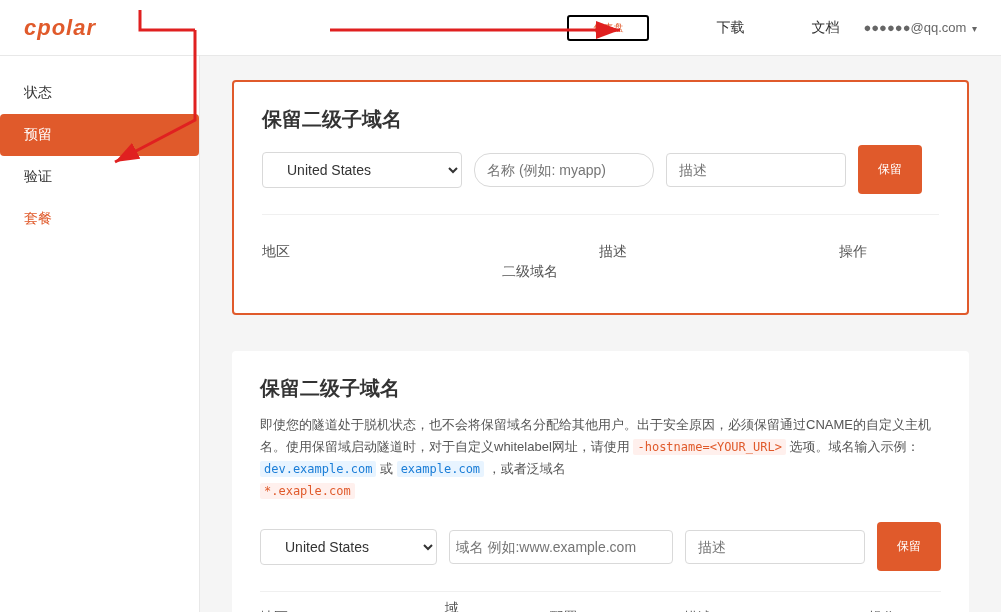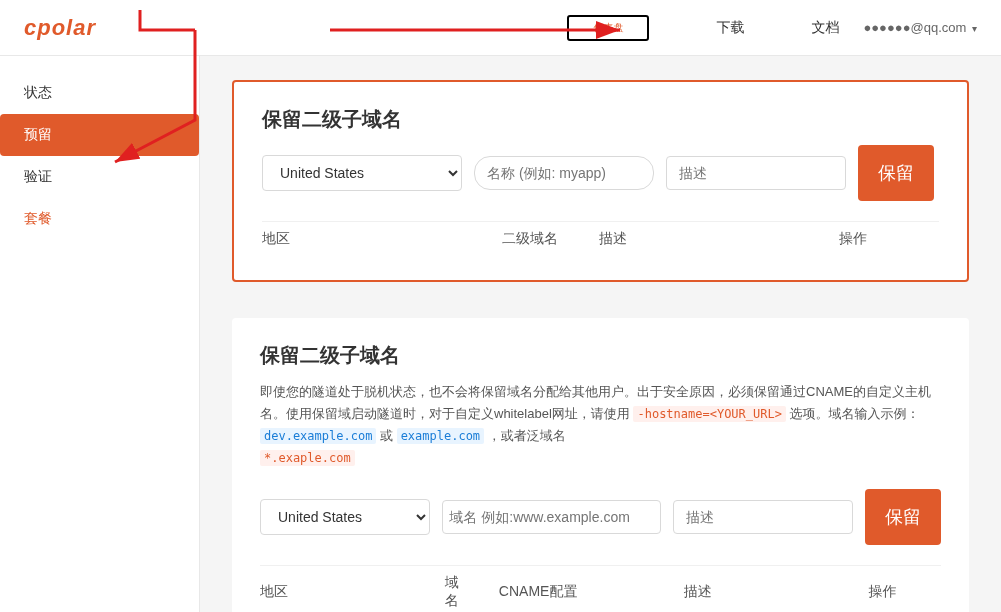--- a/index.html
+++ b/index.html
@@ -128,21 +128,21 @@
 
     
     .form-row {
       display: flex;
       align-items: center;
       gap: 12px;
       margin-bottom: 20px;
     }
     .select-region {
       width: 200px;
-      padding: 8px 13px;
+      padding: 8px 20px;
       border: 1px solid #d9d9d9;
       border-radius: 4px;
       background: #fff;
       font-size: 14px;
       color: #333;
       cursor: pointer;
       appearance: auto;
     }
     .input-field {
       padding: 8px 12px;
@@ -154,38 +154,38 @@
       outline: none;
     }
     .input-name { width: 180px; border-radius: 16px; }
     .input-desc { width: 180px; }
     .btn-save {
       background: #e05a2b;
       color: #fff;
       border: none;
       padding: 16px 20px;
       border-radius: 4px;
-      font-size: 18px;
+      font-size: 12px;
       cursor: pointer;
       white-space: nowrap;
     }
 
     
     .table-header {
       display: flex;
       align-items: center;
       padding: 8px 0;
       border-top: 1px solid #f0f0f0;
       color: #555;
       font-size: 14px;
       font-weight: 500;
       gap: 40px;
     }
     .col-region { width: 200px; }
-    .col-subdomain { flex: 1; }
+    .col-subdomain { flex: 1; margin-top: 40px; }
     .col-desc { width: 200px; }
     .col-action { width: 100px; }
     .col-domain { flex: 1; }
     .col-cname { width: 200px; }
 
     
     .section-plain {
       background: #fff;
       padding: 24px 28px;
       margin-bottom: 36px;

